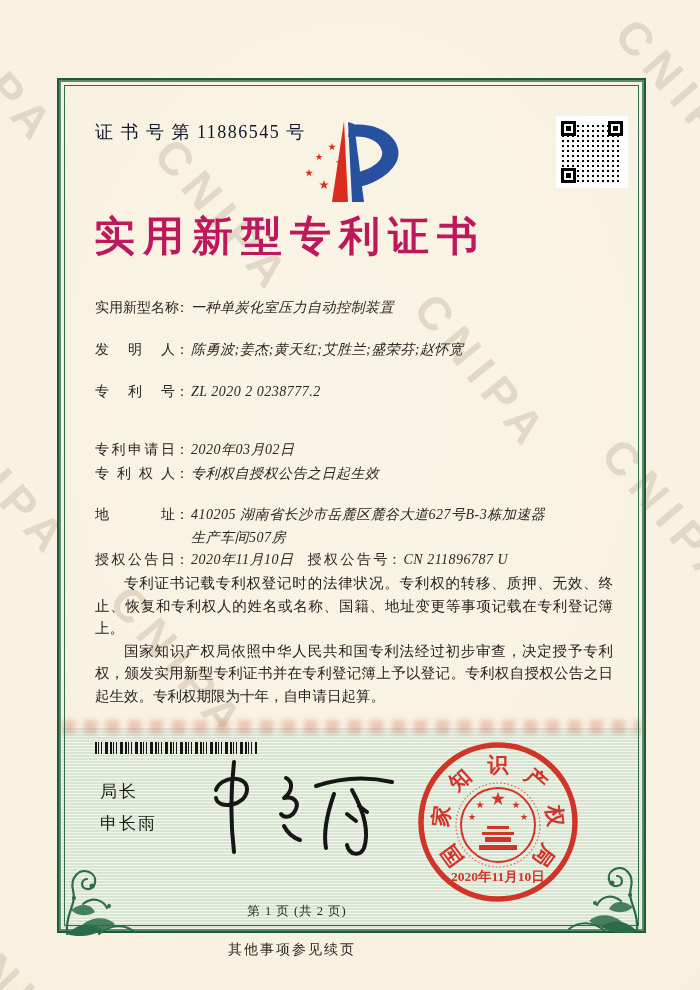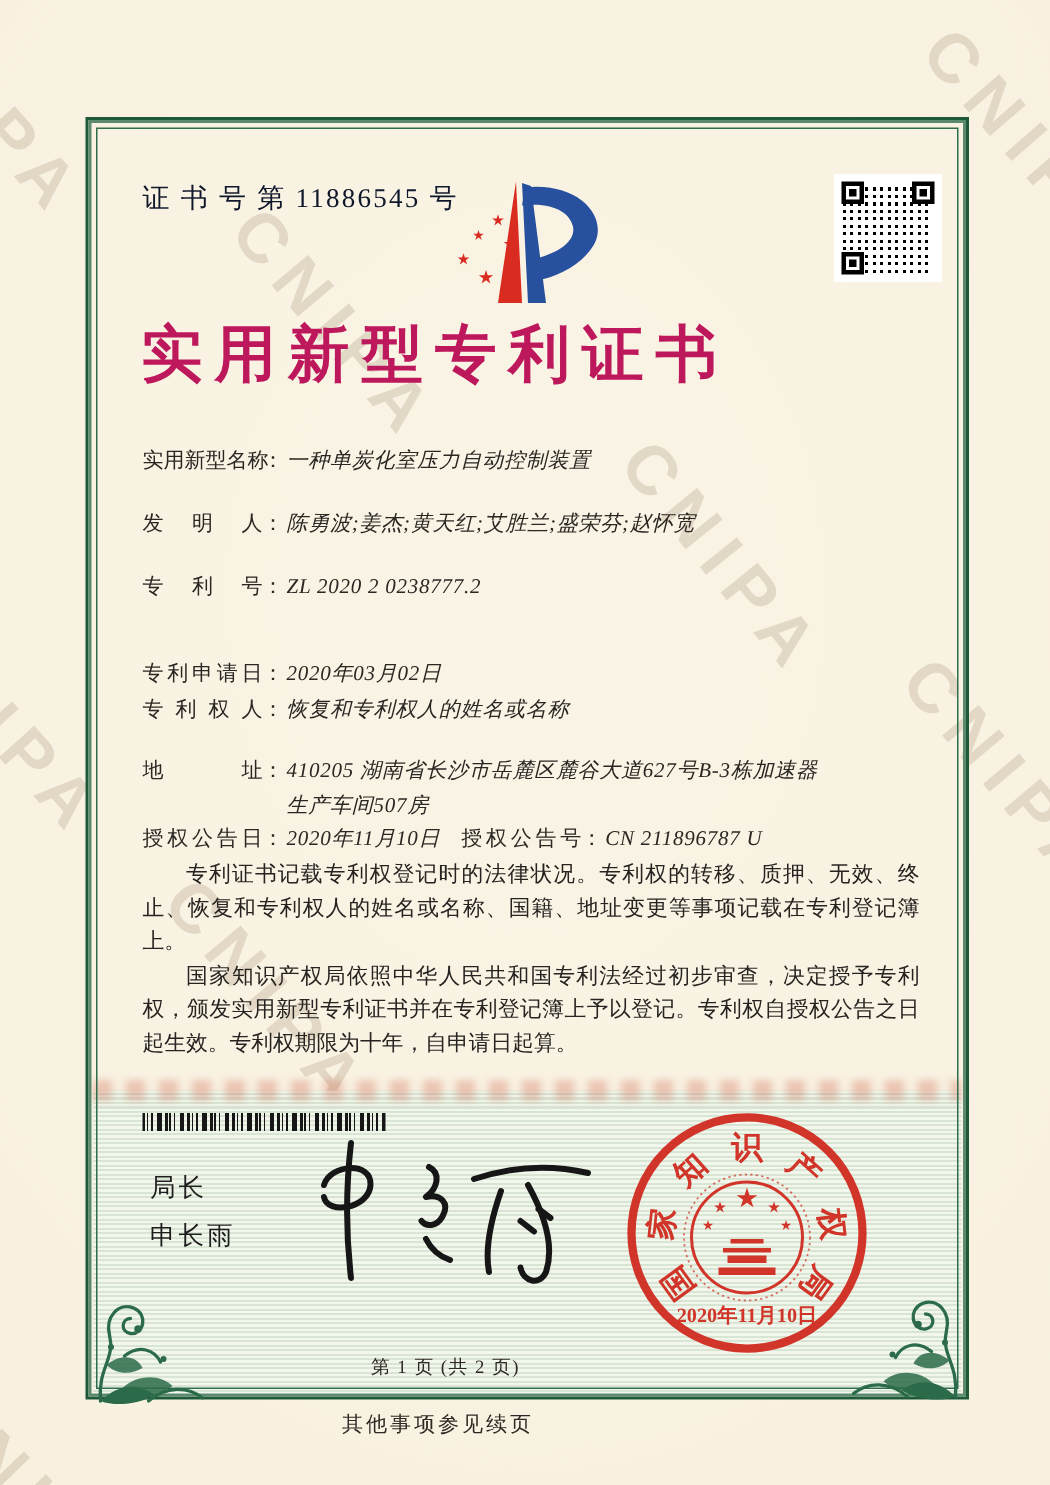--- a/index.html
+++ b/index.html
@@ -128,21 +128,21 @@
   <div class="field-row" style="top:338px">
     <span class="lbl">发明人</span><span class="colon">：</span><span class="val">陈勇波;姜杰;黄天红;艾胜兰;盛荣芬;赵怀宽</span>
   </div>
   <div class="field-row" style="top:380px">
     <span class="lbl">专利号</span><span class="colon">：</span><span class="val">ZL 2020 2 0238777.2</span>
   </div>
   <div class="field-row" style="top:438px">
     <span class="lbl">专利申请日</span><span class="colon">：</span><span class="val">2020年03月02日</span>
   </div>
   <div class="field-row" style="top:462px">
-    <span class="lbl">专利权人</span><span class="colon">：</span><span class="val">恢复和专利权人的姓名或名称</span>
+    <span class="lbl">专利权人</span><span class="colon">：</span><span class="val">专利权自授权公告之日起生效</span>
   </div>
   <div class="field-row" style="top:503px">
     <span class="lbl">地址</span><span class="colon">：</span><span class="val addr-val"><span>410205 湖南省长沙市岳麓区麓谷大道627号B-3栋加速器</span><br><span>生产车间507房</span></span>
   </div>
   <div class="field-row" style="top:548px">
     <span class="lbl">授权公告日</span><span class="colon">：</span><span class="val">2020年11月10日</span><span class="lbl pair2">授权公告号</span><span class="colon">：</span><span class="val">CN 211896787 U</span>
   </div>
 
   <div class="paras">
     <p>专利证书记载专利权登记时的法律状况。专利权的转移、质押、无效、终止、恢复和专利权人的姓名或名称、国籍、地址变更等事项记载在专利登记簿上。</p>

